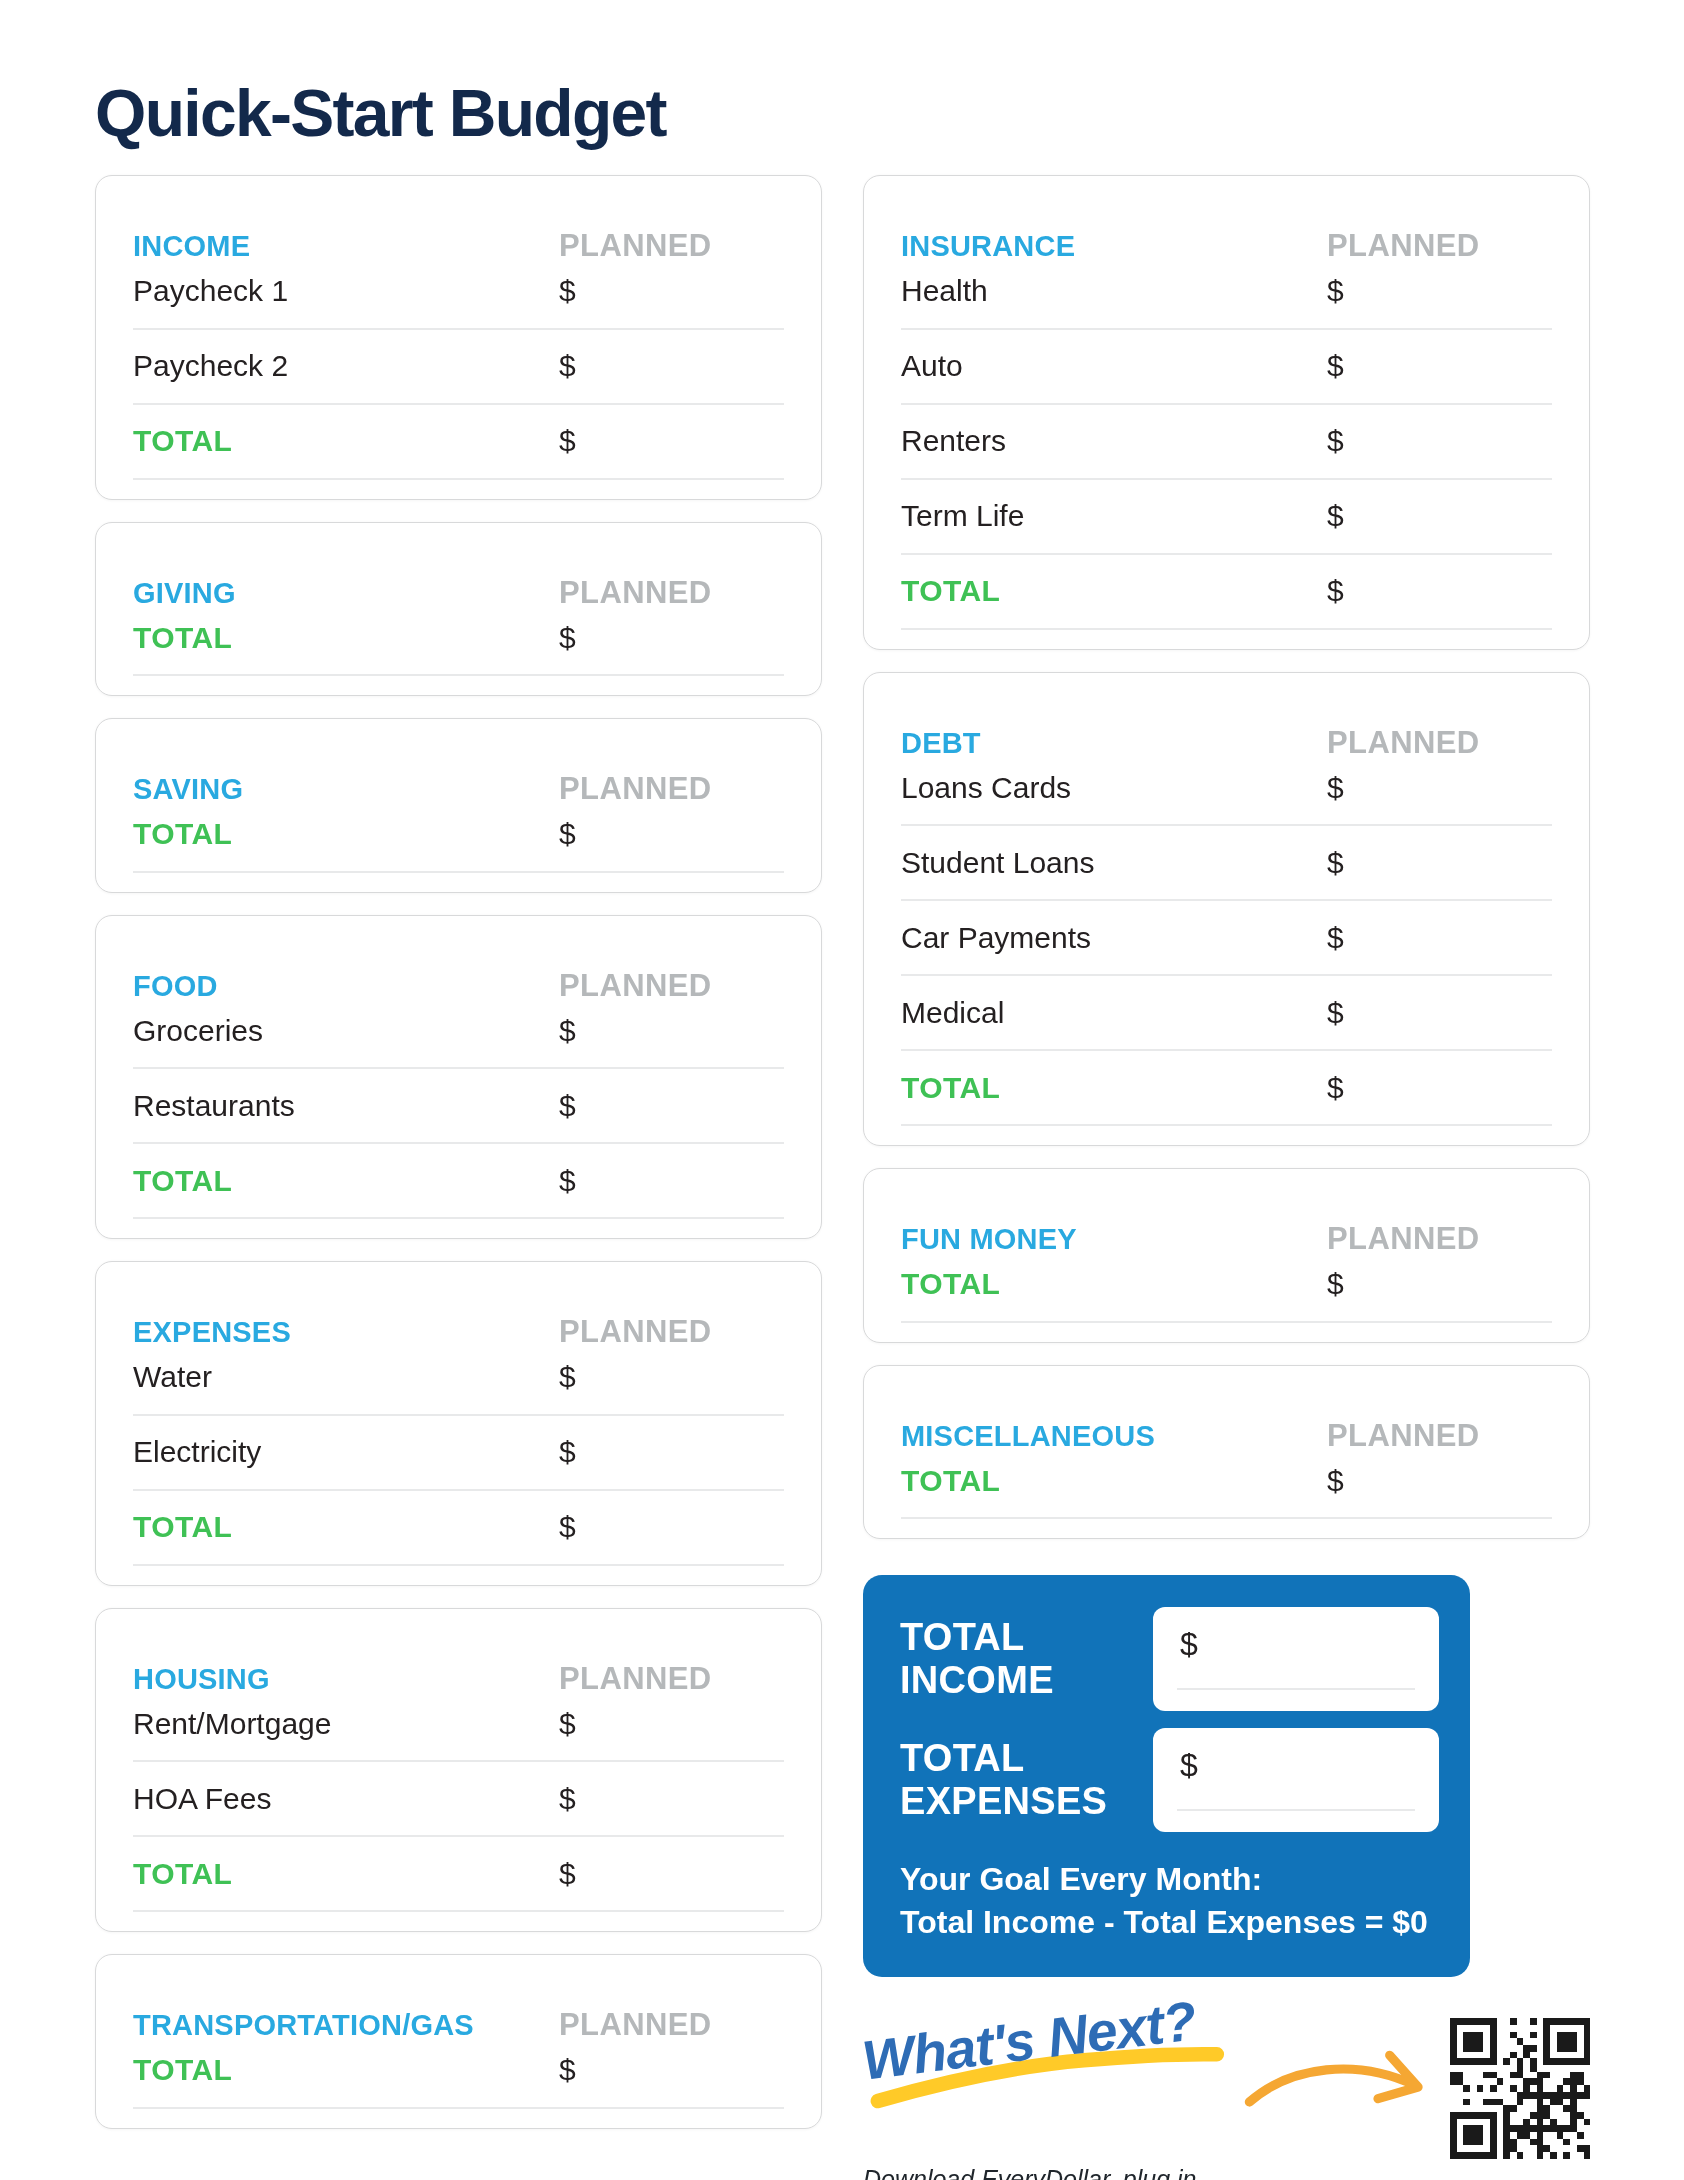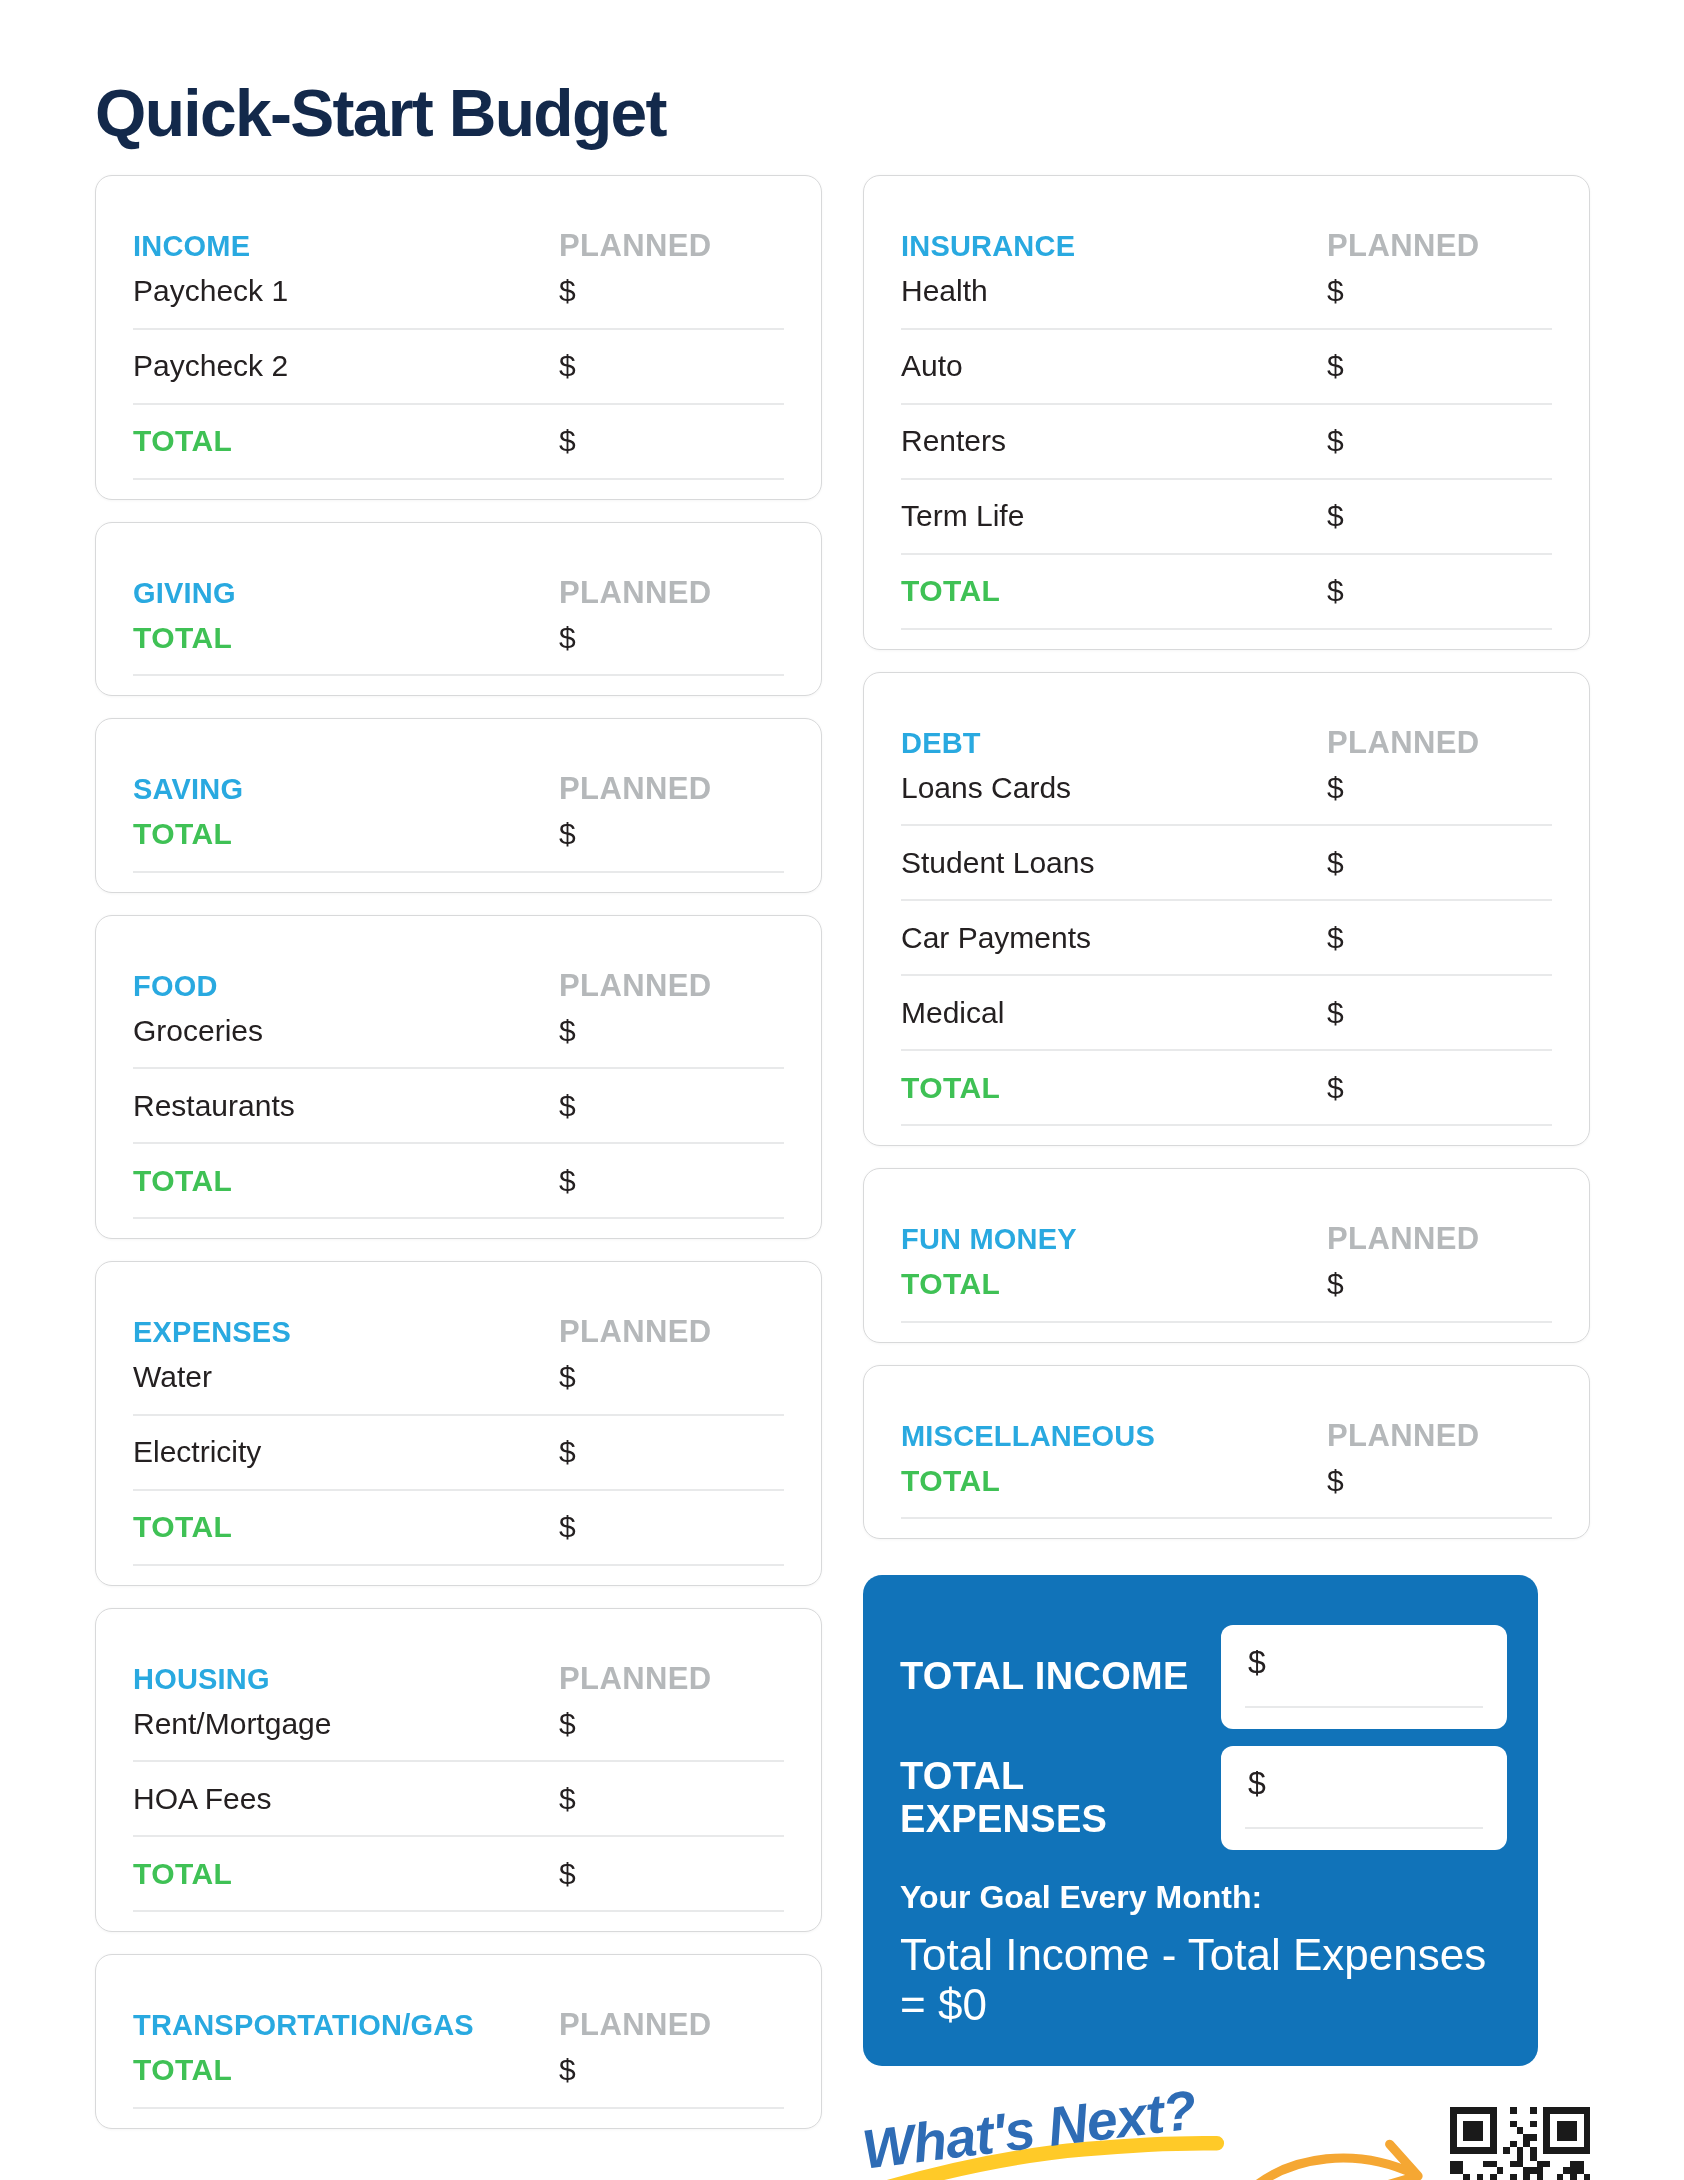--- a/index.html
+++ b/index.html
@@ -23,31 +23,31 @@
   .card-head{ display:grid; grid-template-columns:426px 1fr; align-items:baseline; height:46px; }
   .card-title{ font-size:29px; font-weight:800; color:var(--accent_blue); letter-spacing:0.2px; }
   .card-planned{ font-size:31px; font-weight:800; color:var(--planned_gray); letter-spacing:0.4px;margin-top:28px; }
   .rows{ margin-top:8.5px; }
   .row{ display:grid; grid-template-columns:426px 1fr; align-items:center;
         height:75px; border-bottom:2.6px solid var(--divider); }
   .row-label{ font-size:30px; color:var(--ink); }
   .row.total .row-label{ color:var(--green); font-weight:800; letter-spacing:0.4px; }
   .row-value{ font-size:30px; color:var(--ink); }
 
-  .summary{ width:675px; background:var(--box_blue); border-radius:19px;
-            padding:50px 31px 36px 37px; color:#fff; margin-top:13.6px; }
+  .summary{ width:607px; background:var(--box_blue); border-radius:19px;
+            padding:32px 31px 36px 37px; color:#fff; margin-top:13.6px; }
   .summary-row{ display:grid; grid-template-columns:1fr 286px; align-items:center; }
   .summary-row + .summary-row{ margin-top:17px; }
   .summary-label{ font-size:38px; font-weight:800; letter-spacing:0.3px; }
   .summary-input{ background:#fff; border-radius:12px; height:104px; position:relative; }
   .summary-input .cur{ position:absolute; left:27px; top:19px; font-size:32px; color:var(--ink); }
   .summary-input .line{ position:absolute; left:24px; right:24px; bottom:20.4px; height:2.6px; background:var(--divider); }
   .goal{ margin-top:29px; }
   .goal-heading{ font-size:32px; font-weight:800; }
-  .goal-formula{ font-size:44px; font-weight:400; margin-top:14px; }
+  .goal-formula{ font-size:32px; font-weight:700; margin-top:6px; }
 
   .next{ display:flex; align-items:flex-start; margin-top:37px; width:727px; }
   .next-left{ width:366px; }
   .script-wrap{ position:relative; width:366px; height:128px; transform:rotate(-7deg); transform-origin:left center; }
   .script-swash{ position:absolute; left:0; top:0; }
   .script-text{ position:absolute; left:1.7px; top:15.3px; font-size:55px; font-weight:700;
                 font-style:italic; color:var(--script_blue); letter-spacing:-0.9px; white-space:nowrap; }
   .caption{ margin-top:20.4px; font-size:25px; font-style:italic; color:#20262c; line-height:1.38; }
   .arrow-svg{ margin:22px 0 0 12px; }
   .qr{ margin-left:auto; margin-top:3.4px; }

